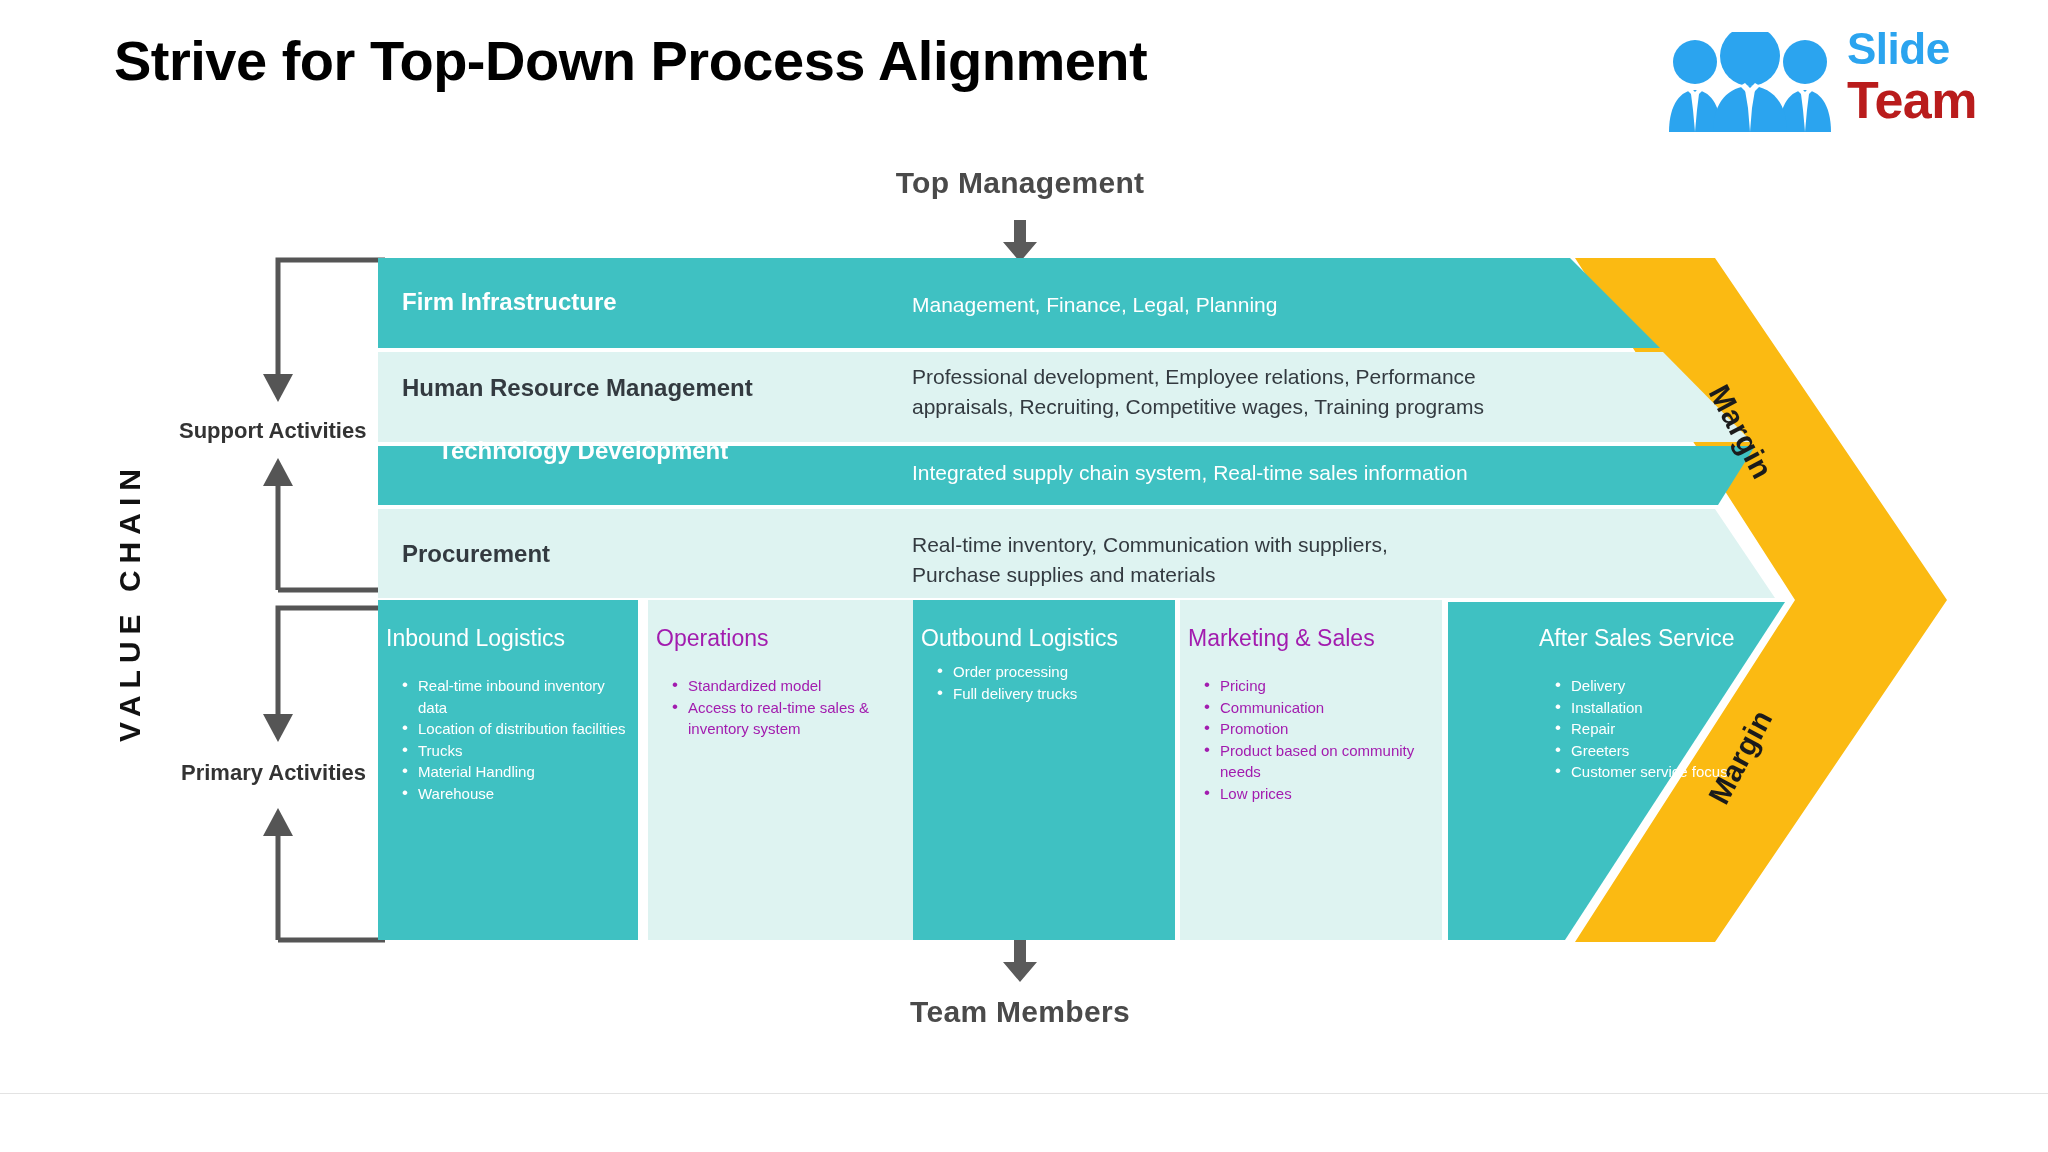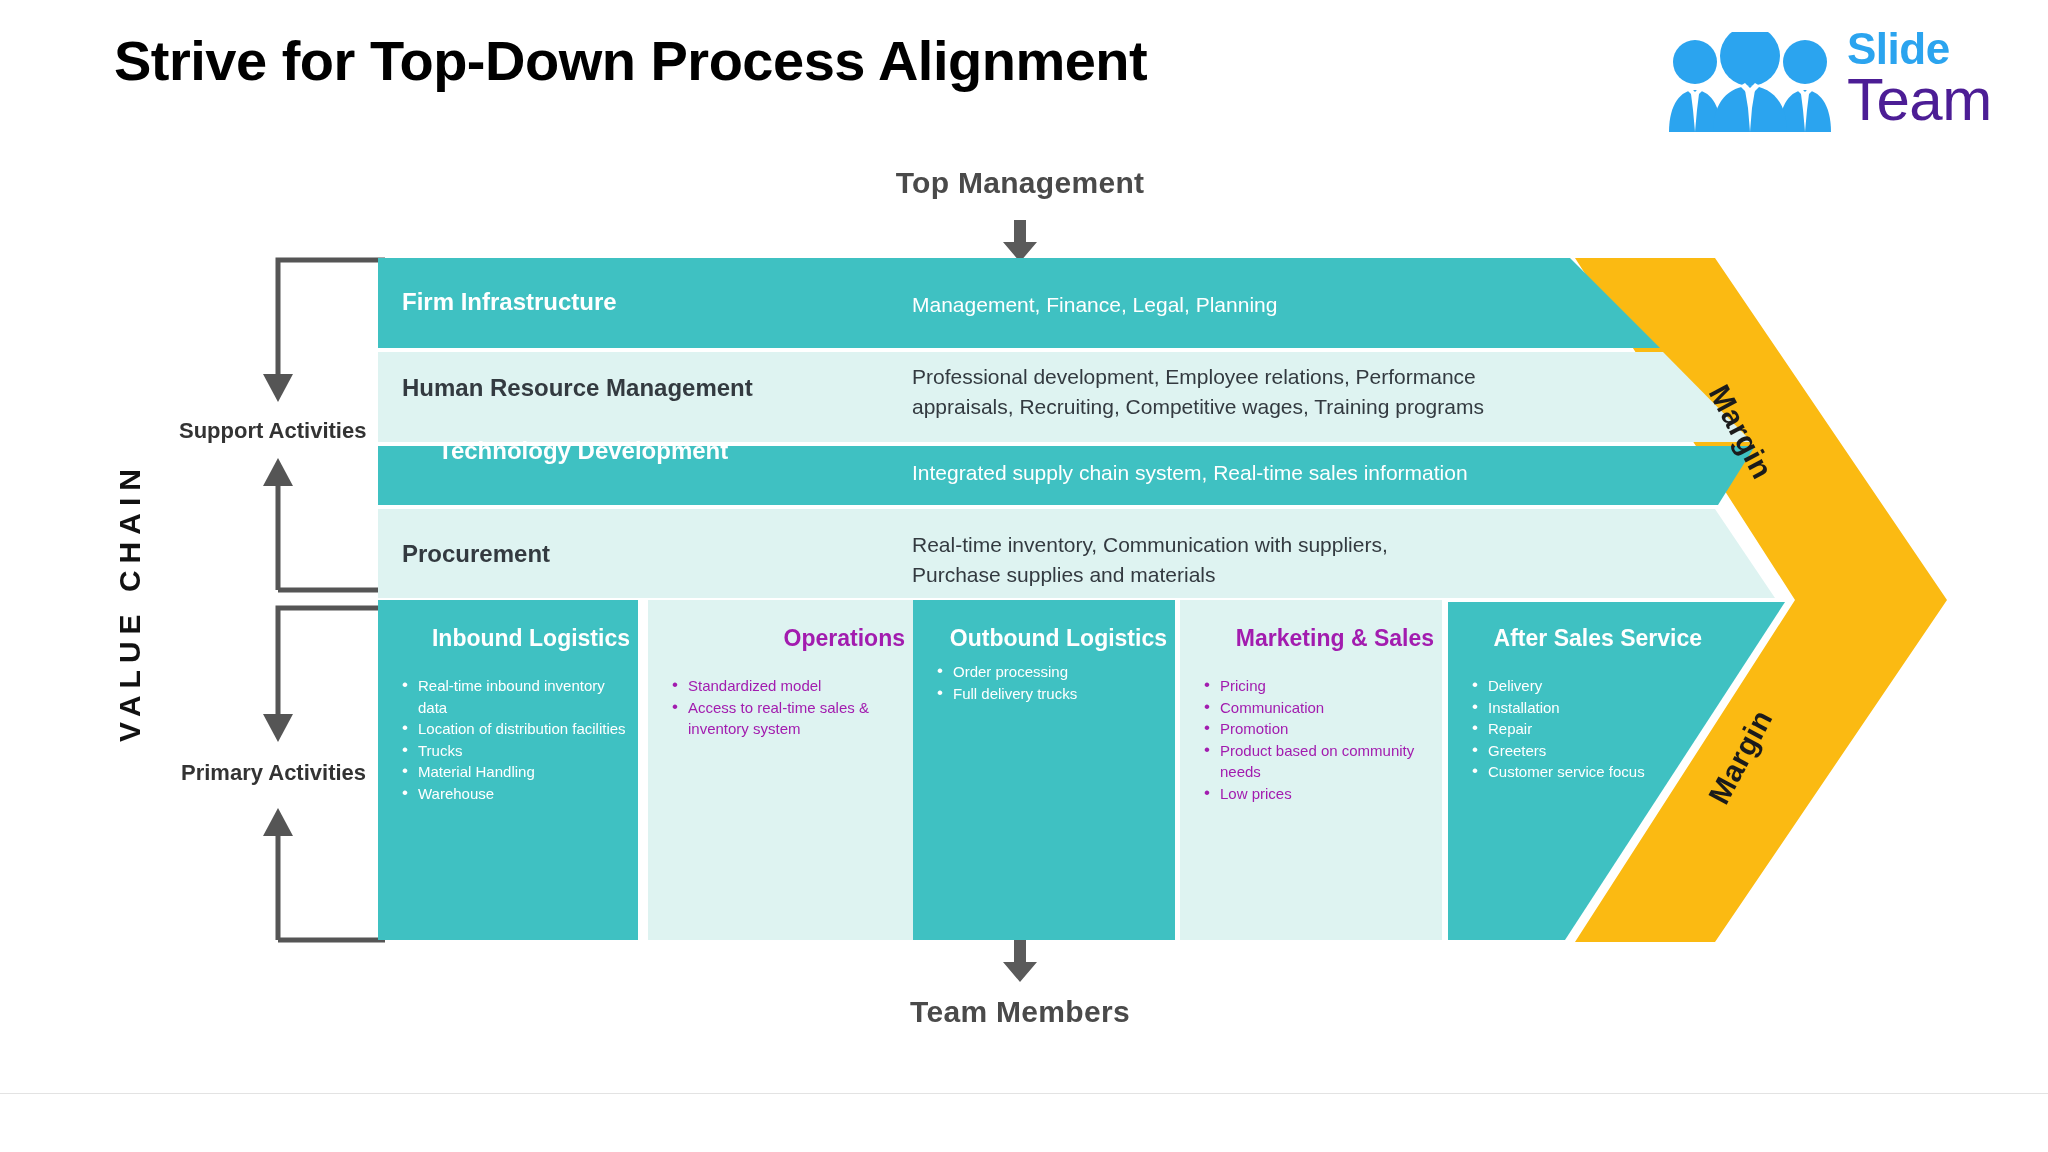--- a/index.html
+++ b/index.html
@@ -28,21 +28,21 @@
 
   
   #logo {
     position: absolute;
     left: 1665px; top: 18px;
     width: 360px; height: 120px;
   }
   #logo-people { position: absolute; left: 0; top: 14px; width: 170px; height: 100px; }
   #logo-text { position: absolute; left: 182px; top: 6px; }
   .logo-line1 { font-size: 44px; font-weight: 700; color: #2BA4EF; line-height: 50px; letter-spacing: -0.5px;}
-  .logo-line2 { font-size: 60px; font-weight: 400; color: #4c1d95; line-height: 52px; letter-spacing: -0.5px;}
+  .logo-line2 { font-size: 52px; font-weight: 700; color: #b91c1c; line-height: 52px; letter-spacing: -0.5px;}
 
   
   .flow-label {
     position: absolute;
     font-size: 30px;
     font-weight: 700;
     color: #4A4A4A;
     text-align: center;
     width: 420px;
     letter-spacing: 0.3px;
@@ -103,22 +103,22 @@
 
   
   .primary-col {
     position: absolute;
     top: 600px;
     height: 340px;
     padding-top: 24px;
   }
   .primary-title {
     font-size: 23px;
-    font-weight: 700;
-    text-align: right;
+    font-weight: 400;
+    text-align: left;
     line-height: 29px;
     padding: 0 8px;
   }
   .primary-list {
     margin-top: 22px;
     padding-left: 22px;
     font-size: 15px;
     line-height: 21.5px;
     list-style: none;
   }
@@ -272,21 +272,21 @@
     <div class="primary-title">Marketing &amp; Sales</div>
     <ul class="primary-list">
       <li>Pricing</li>
       <li>Communication</li>
       <li>Promotion</li>
       <li>Product based on community needs</li>
       <li>Low prices</li>
     </ul>
   </div>
 
-  <div class="primary-col" style="left:1448px; width:262px; background:transparent;">
+  <div class="primary-col" style="left:1499px; width:262px; background:transparent;padding-left:32px;">
     <div class="primary-title" style="color:#FFFFFF;">After Sales Service</div>
     <ul class="primary-list" style="color:#FFFFFF;">
       <li>Delivery</li>
       <li>Installation</li>
       <li>Repair</li>
       <li>Greeters</li>
       <li>Customer service focus</li>
     </ul>
   </div>
 

